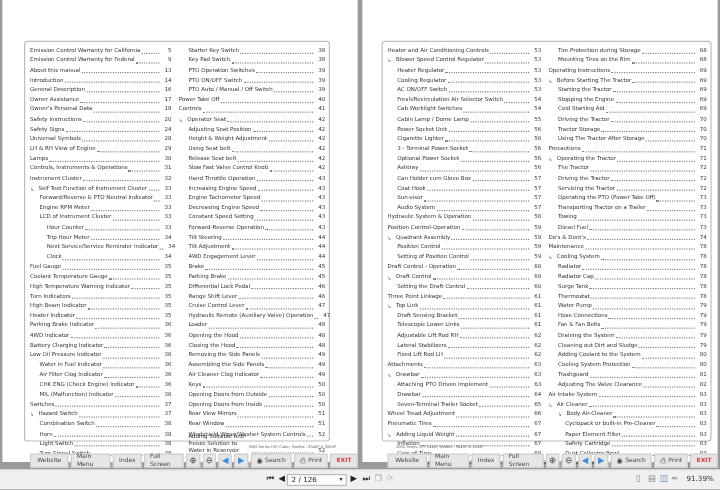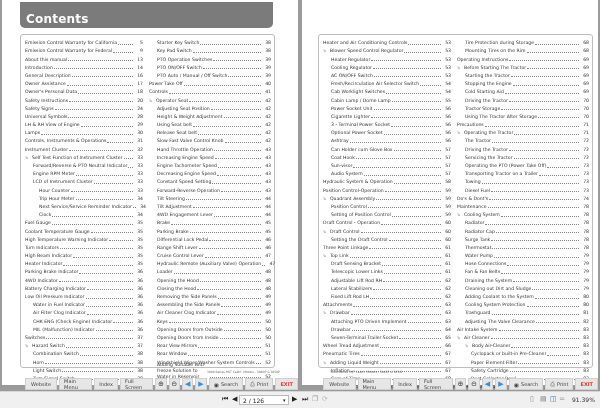--- a/index.html
+++ b/index.html
@@ -69,21 +69,20 @@
     position: absolute; left: 239px; top: 3px; width: 50px; height: 10px;
     border: 1px solid #bbb; background: #fff; font-size: 6px; padding-left: 3px; color: #222;
     font-family: "DejaVu Sans", sans-serif;
   }
   .zoom-level { position: absolute; left: 572px; top: 4px; font-size: 6px; color: #333; }
 </style>
 </head>
 <body>
 
 <div class="page left">
-  <div class="contents-header">Contents</div>
   <div class="toc-box">
     <div class="toc-col" id="l-c1" style="left:4px;width:118px;">
         <div class="toc-row" style="padding-left: 0px;">
           <span class="title">Emission Control Warranty for California</span>
           <span class="dots"></span>
           <span class="pg">5</span>
         </div>
         <div class="toc-row" style="padding-left: 0px;">
           <span class="title">Emission Control Warranty for Federal</span>
           <span class="dots"></span>

